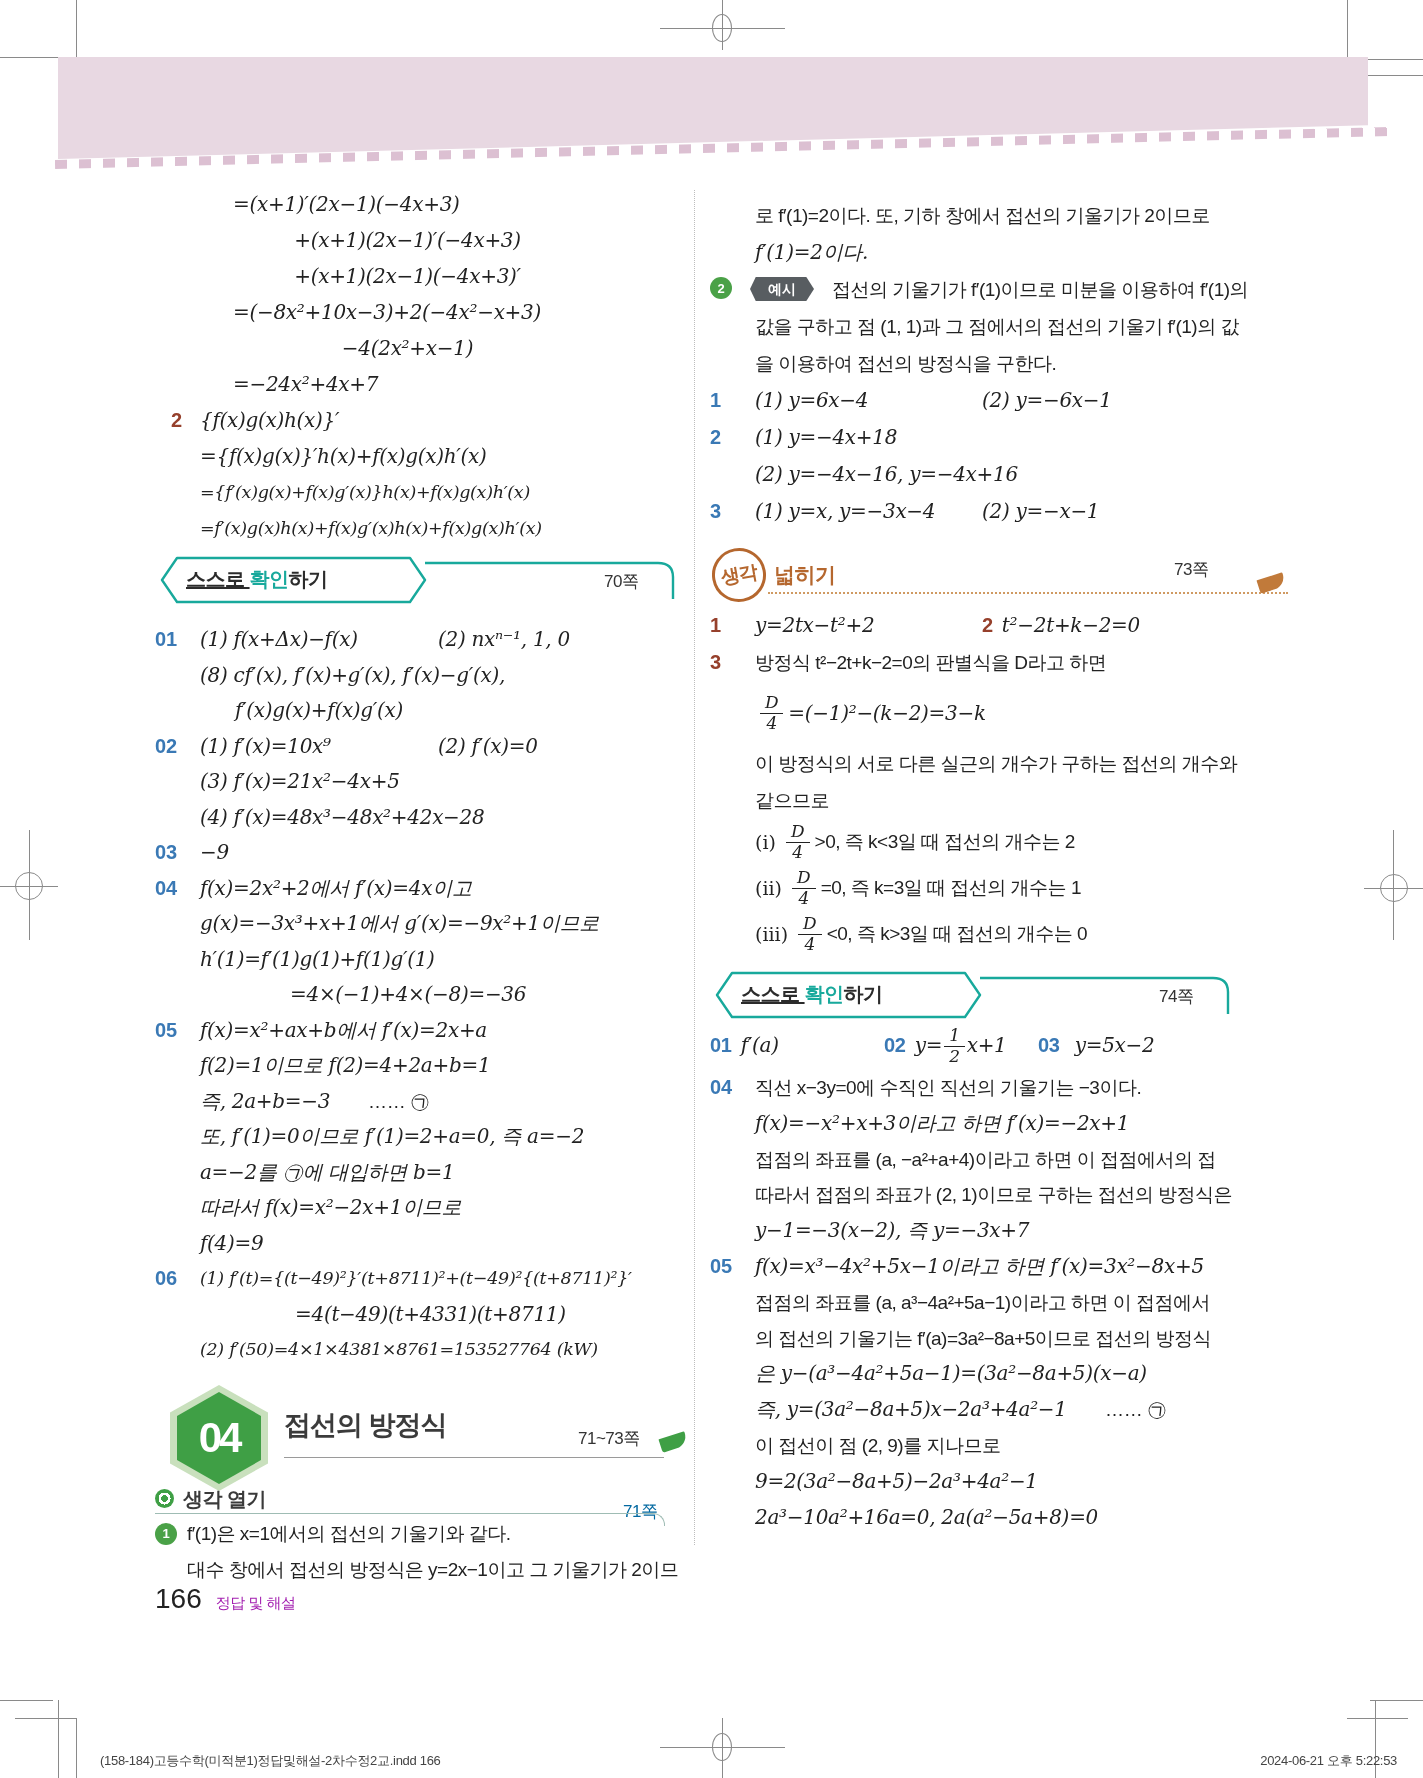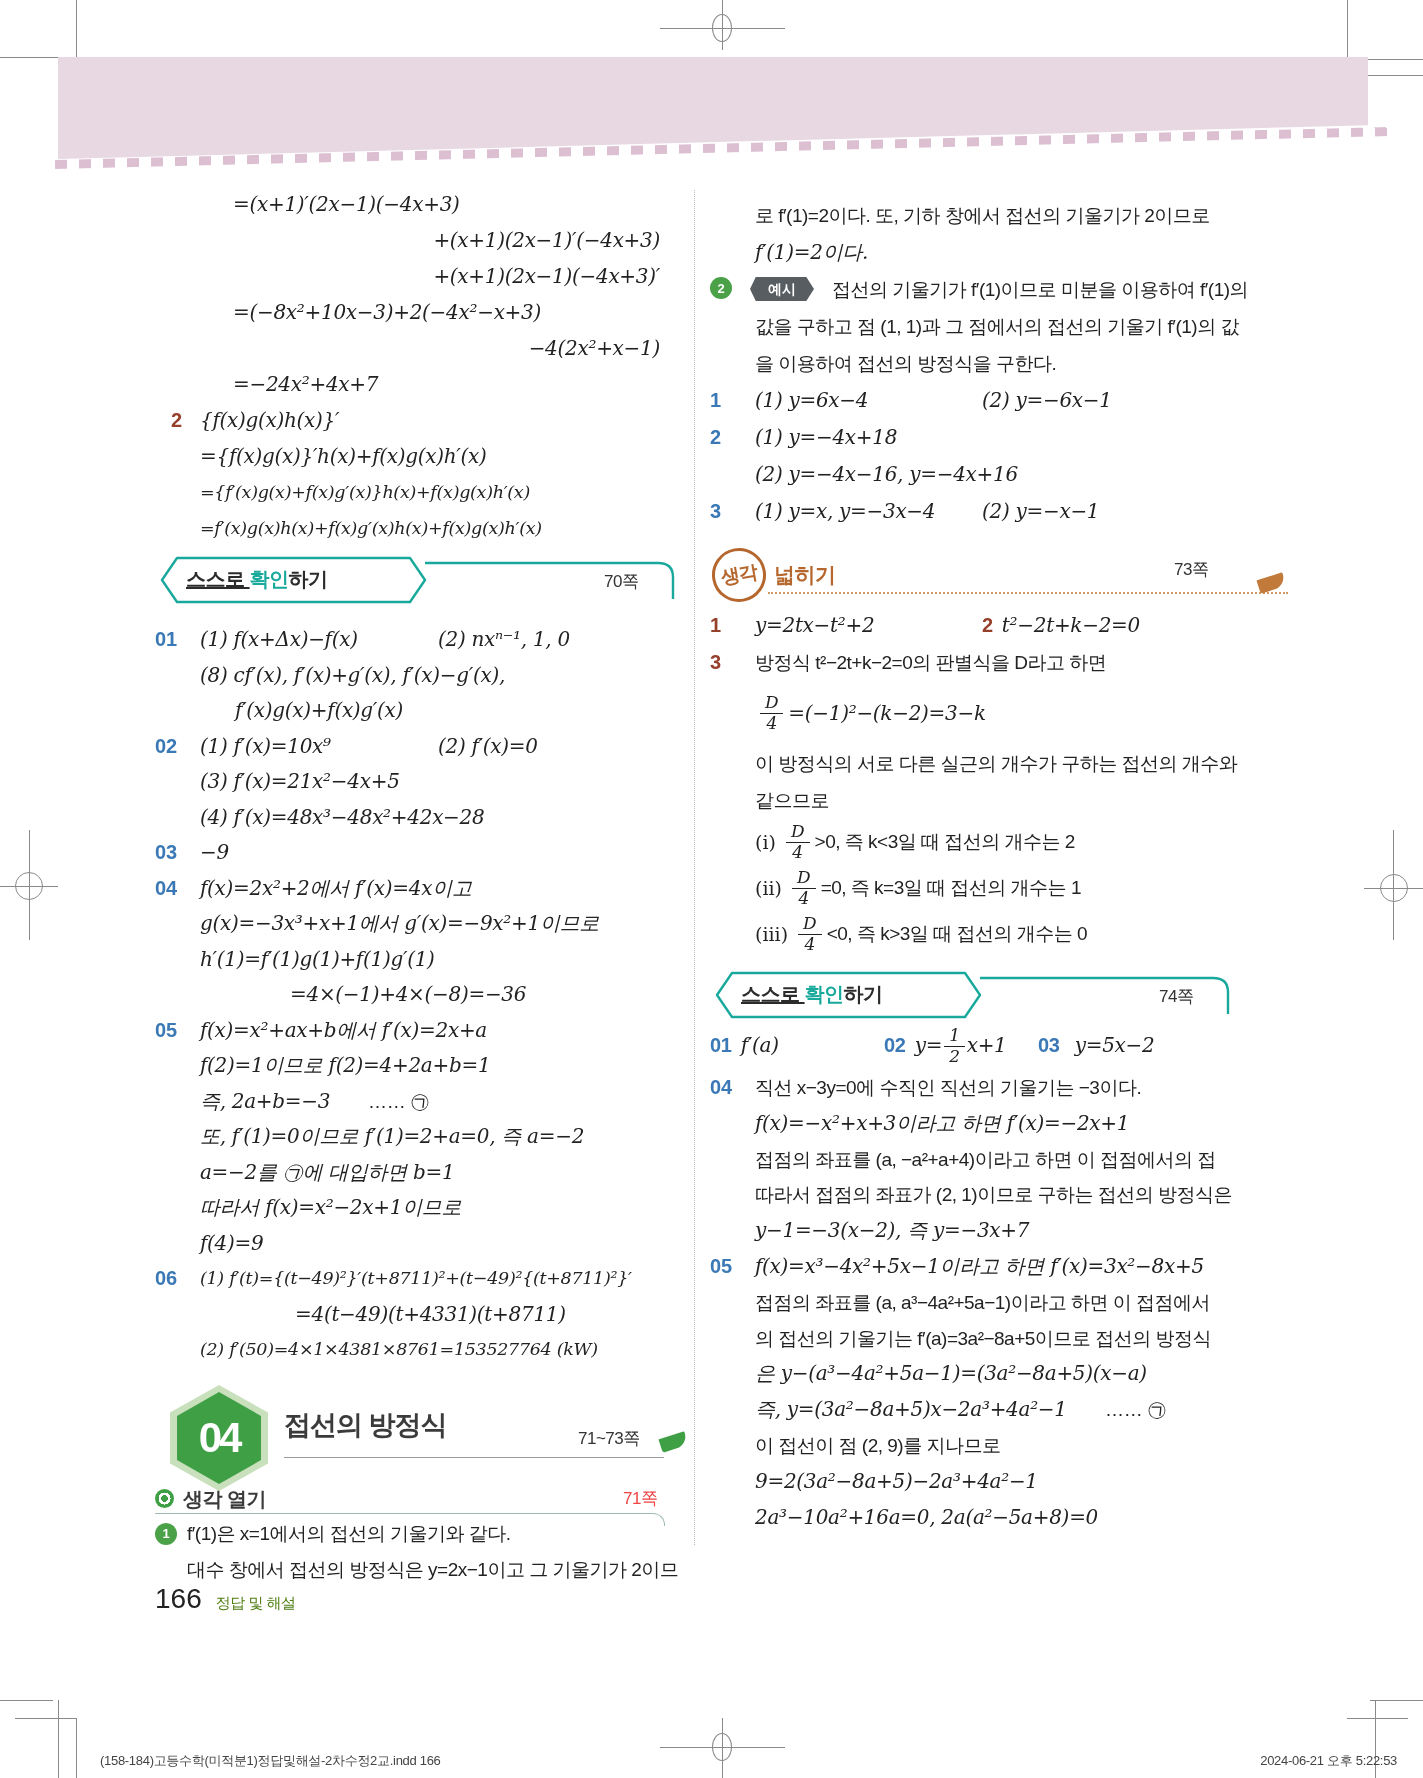--- a/index.html
+++ b/index.html
@@ -22,21 +22,21 @@
   .col{position:absolute}
   .divider{position:absolute;left:694px;top:190px;height:1355px;width:0;border-left:1.6px dotted #bdbdbd}
 
   .ln{position:relative;white-space:nowrap;height:36px;line-height:36px;font-size:19.5px}
   .col2 .ln{height:35.5px;line-height:35.5px}
   .col4 .ln{height:35.8px;line-height:35.8px}
   .math{font-family:"DejaVu Serif",serif;font-style:italic;font-size:20px;letter-spacing:-0.3px}
   .ko{font-family:"Liberation Sans",sans-serif;font-style:normal;font-size:19px;letter-spacing:-0.5px}
   .sm{font-size:17.5px}
   .ind{padding-left:45px}.ind2{padding-left:135px}.ind78{padding-left:78px}
-  .r{text-align:right}
+  .r{text-align:center}
   .pn{position:absolute;left:0;top:0;font-weight:bold;font-size:20px;font-style:normal;
       font-family:"Liberation Sans",sans-serif;letter-spacing:0}
   .pn2{font-weight:bold;font-size:20px;font-style:normal;font-family:"Liberation Sans",sans-serif;margin-right:9px}
   .blue{color:#3a79b5}.maroon{color:#96402c}
   .tb{position:absolute;left:283px}
   .tbr{position:absolute;left:272px}
   .dots{position:absolute;font-style:normal;font-family:"Liberation Sans",sans-serif;font-size:19px;color:#222}
 
   .cnum{position:absolute;left:0;top:6px;width:22px;height:22px;border-radius:50%;background:#4aa147;
         color:#fff;font-size:13px;font-weight:bold;display:flex;align-items:center;justify-content:center;
@@ -71,37 +71,37 @@
   .secline{position:absolute;left:114px;top:72px;width:380px;border-top:1.2px solid #9a9a9a}
   .secpages{position:absolute;left:408px;top:42px;font-size:17px;color:#333;letter-spacing:-0.5px}
   .swoosh{position:absolute;width:27px;height:14px;border-radius:1px 3px 22px 5px;transform:rotate(-18deg)}
   .sw-green{background:#3f9f45}.sw-orange{background:#c17a3a}
 
   
   .thinkopen{position:absolute;left:155px;top:1486px;width:512px;height:44px}
   .donut{position:absolute;left:0;top:3px;width:19px;height:19px;border-radius:50%;
         background:radial-gradient(circle at 50% 50%, #3f9f45 0 3.5px, #fff 3.5px 6px, #3f9f45 6px)}
   .to-label{position:absolute;left:28px;top:0;font-size:20px;font-weight:800;color:#3a3a3a;letter-spacing:-0.5px}
-  .to-page{position:absolute;left:468px;top:1px;font-size:17px;color:#ef4444;letter-spacing:-0.5px}
+  .to-page{position:absolute;left:468px;top:14px;font-size:17px;color:#0369a1;letter-spacing:-0.5px}
   .to-line{position:absolute;left:0;top:27px;width:510px;height:13px;border-top:1.4px solid #9fbcb4;
         border-right:1.4px solid #9fbcb4;border-top-right-radius:12px}
 
   
   .widen{position:absolute;left:710px;top:548px;width:585px;height:58px}
   .wcirc{position:absolute;left:2px;top:0;width:54px;height:54px;border:3.4px solid #b5672e;border-radius:50%;
         background:#fff;display:flex;align-items:center;justify-content:center;font-size:19px;font-weight:800;
         color:#b5672e;transform:rotate(-10deg);letter-spacing:-1px}
   .wlabel{position:absolute;left:64px;top:13px;font-size:21px;font-weight:800;color:#b5672e;letter-spacing:-0.5px}
   .wdots{position:absolute;left:58px;top:44px;width:520px;border-top:2.6px dotted #d09a62}
   .wpage{position:absolute;left:464px;top:10px;font-size:17px;color:#333;letter-spacing:-0.5px}
 
   
   .pfoot{position:absolute;left:155px;top:1583px;display:flex;align-items:baseline}
   .pfoot .no{font-size:28px;font-weight:normal;color:#222;letter-spacing:0}
-  .pfoot .lb{font-size:15px;color:#4d7c0f;margin-left:14px;letter-spacing:-0.5px}
+  .pfoot .lb{font-size:15px;color:#a21caf;margin-left:14px;letter-spacing:-0.5px}
   .printinfo{position:absolute;top:1752px;font-size:13px;color:#444;letter-spacing:-0.3px}
 </style>
 </head>
 <body>
 
 <div class="pg">
 
   <div class="mark" style="left:76px;top:0;width:1px;height:70px"></div>
   <div class="mark" style="left:0;top:57px;width:58px;height:1px"></div>
   <div class="mark" style="left:1347px;top:0;width:1px;height:60px"></div>

